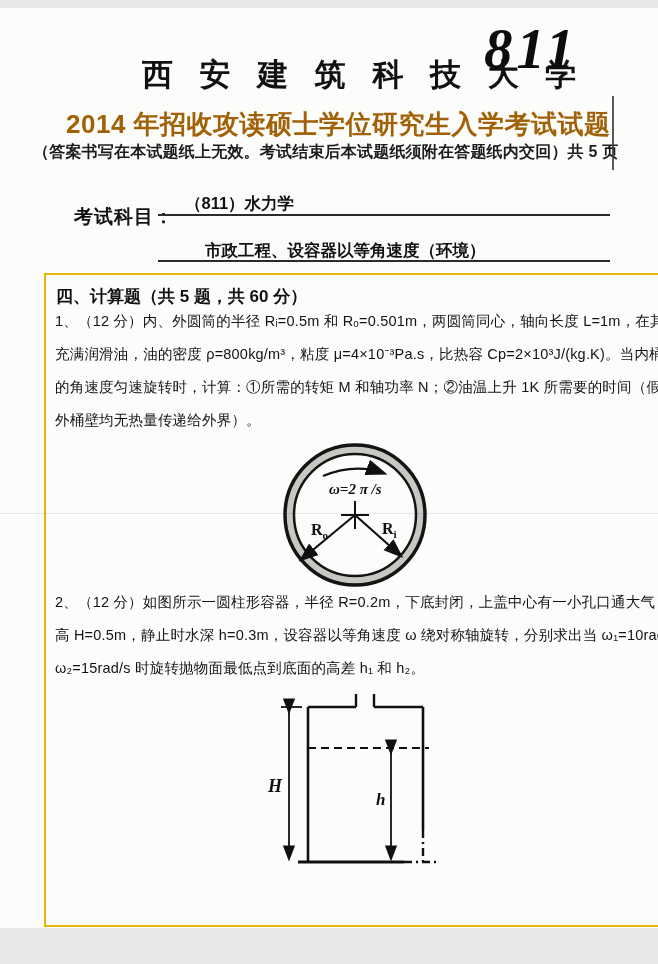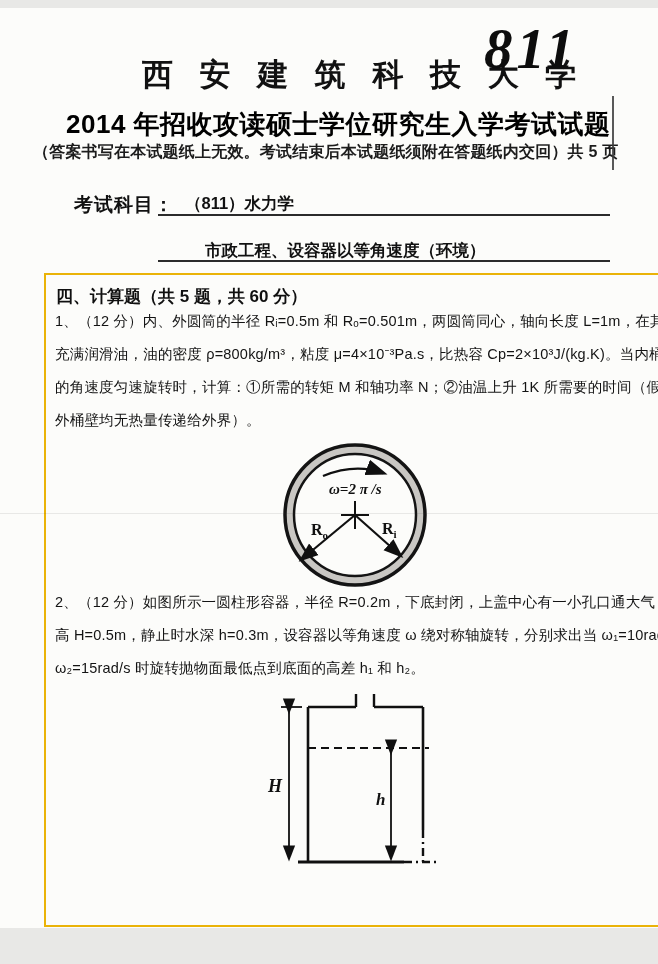--- a/index.html
+++ b/index.html
@@ -27,21 +27,21 @@
     left: 484px; top: 12px;
     font-family: "Liberation Serif", serif;
     font-size: 57px; font-weight: bold;
     letter-spacing: 4px; font-style: italic;
     color: #0d0d0d; line-height: 1;
   }
   .exam-title {
     left: 66px; top: 99px;
     font-size: 26px; font-weight: bold;
     letter-spacing: 0.5px; white-space: nowrap;
-    color: #000000;
+    color: #a16207;
   }
   .notice-line {
     left: 33px; top: 134px;
     font-size: 16px; font-weight: 600;
     white-space: nowrap; color: #1c1c1c;
     letter-spacing: 0.2px;
   }
 
   
   .field-label {
@@ -102,21 +102,21 @@
 </head>
 <body>
 
 <div class="page">
 
   <div class="abs school-title">西 安 建 筑 科 技 大 学</div>
   <div class="abs paper-code">811</div>
   <div class="abs exam-title">2014 年招收攻读硕士学位研究生入学考试试题</div>
   <div class="abs notice-line">（答案书写在本试题纸上无效。考试结束后本试题纸须附在答题纸内交回）共 5 页</div>
 
-  <div class="abs field-label" style="left:74px; top:184px;">考试科目：</div>
+  <div class="abs field-label" style="left:74px; top:196px;">考试科目：</div>
   <div class="abs field-line" style="left:158px; top:182px; width:452px;"></div>
   <div class="abs field-value" style="left:185px; top:185px; width:260px;">（811）水力学</div>
 
   <div class="abs field-line" style="left:158px; top:228px; width:452px;"></div>
   <div class="abs field-value" style="left:205px; top:232px; width:260px;">市政工程、设容器以等角速度（环境）</div>
 
   <div class="abs main-box">
 
     <div class="abs sec-title">四、计算题（共 5 题，共 60 分）</div>
 

